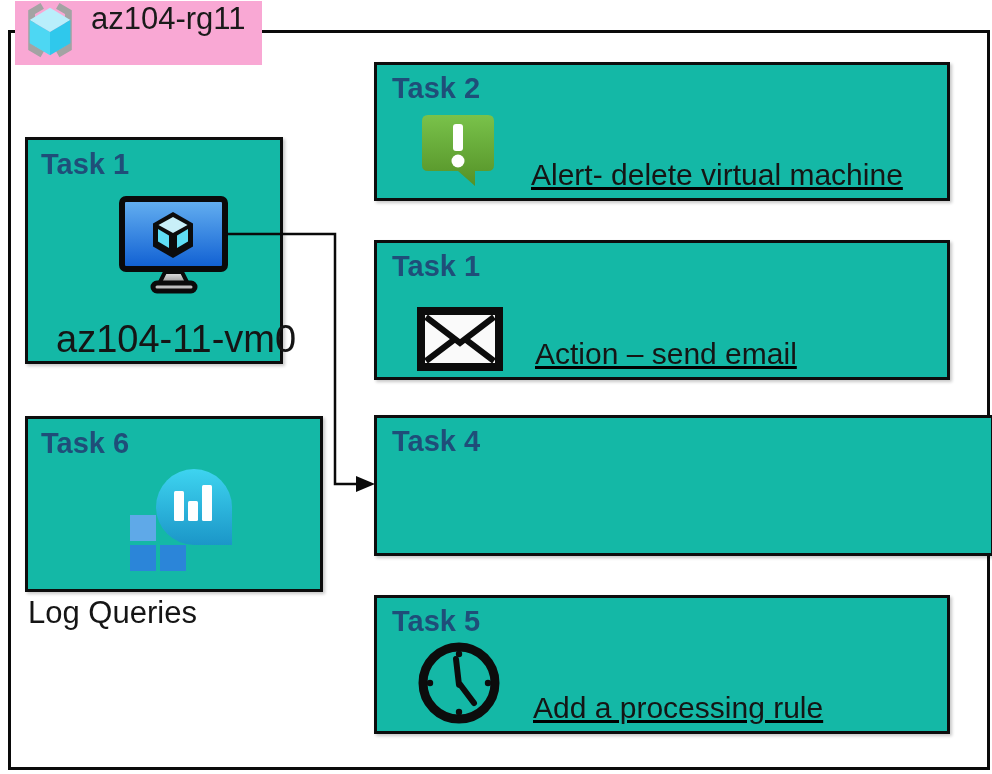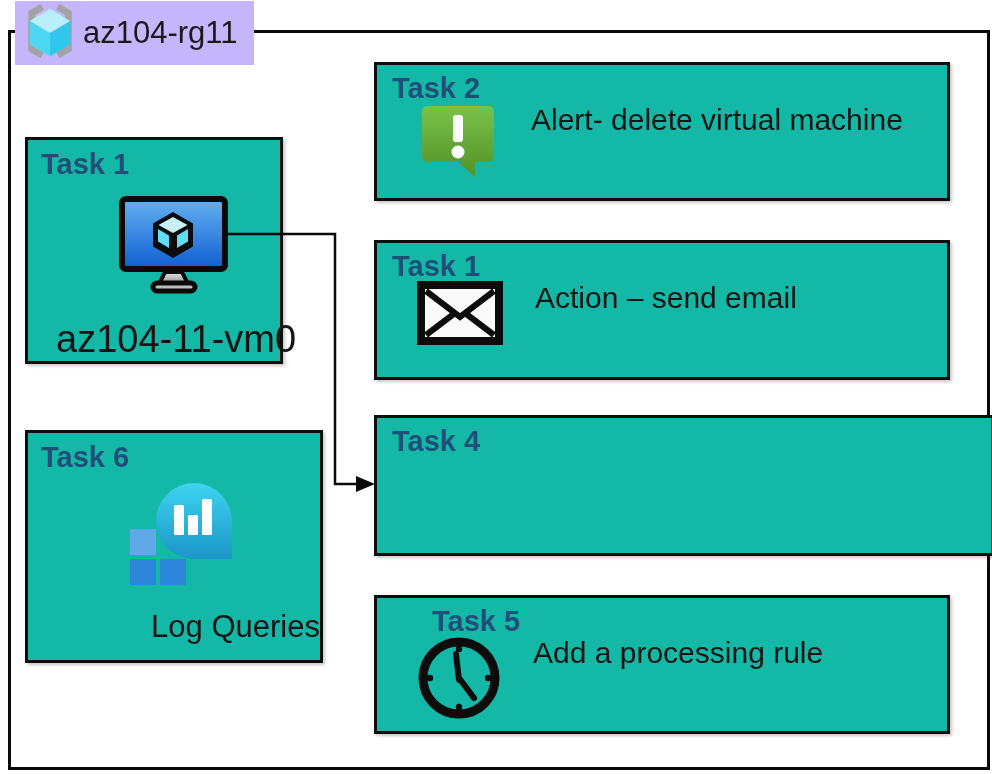--- a/index.html
+++ b/index.html
@@ -5,54 +5,54 @@
   html,body{margin:0;padding:0;background:#ffffff;}
   .canvas{position:relative;width:992px;height:774px;background:#ffffff;
           font-family:"Liberation Sans",sans-serif;overflow:hidden;}
 
   
   .outer{position:absolute;left:8px;top:30px;width:982px;height:740px;
          border:3px solid #0a0a0a;box-sizing:border-box;z-index:0;}
 
   
   .legend{position:absolute;left:15px;top:1px;height:64px;display:flex;
-          align-items:center;gap:2px;background:#c4b5fd;
+          align-items:flex-start;gap:10px;background:#f9a8d4;
           padding:0 16px 0 4px;z-index:3;}
   .rg-label{font-size:31px;color:#1a1a1a;white-space:nowrap;}
 
   
   .arrow-svg{position:absolute;left:0;top:0;width:992px;height:774px;
              z-index:4;pointer-events:none;}
 
   
   .task-box{position:absolute;background:#14b8a6;border:3px solid #0d0d0d;
             box-sizing:border-box;box-shadow:2px 2px 3px rgba(0,0,0,0.22);
             z-index:2;}
   .task-title{font-weight:700;color:#1f4e79;font-size:29px;line-height:1.15;}
   .left  .task-title{padding:8px 0 0 13px;}
   .right .task-title{padding:7px 0 0 15px;}
 
   #task1{left:25px;top:137px;width:258px;height:227px;}
-  #task6{left:25px;top:430px;width:298px;height:233px;}
+  #task6{left:25px;top:416px;width:298px;height:176px;}
   #task2{left:374px;top:62px;width:576px;height:139px;}
   #task3{left:374px;top:240px;width:576px;height:140px;}
   #task4{left:374px;top:415px;width:620px;height:141px;}
-  #task5{left:374px;top:595px;width:576px;height:139px;padding-left:40px;}
+  #task5{left:374px;top:595px;width:576px;height:139px;}
 
   .icon-wrap{position:absolute;line-height:0;}
   #task1 .icon-wrap{left:89px;top:55px;}
   #task6 .icon-wrap{left:96px;top:46px;}
 
   .caption{font-size:30px;color:#151515;white-space:nowrap;}
   #task1 .caption{position:absolute;left:28px;top:178px;font-size:38px;}
   #task6 .caption{position:absolute;left:0;width:100%;top:176px;
-                  text-align:right;font-size:31px;}
+                  text-align:left;font-size:31px;}
 
   .right .row{position:absolute;left:40px;top:38px;bottom:6px;
-              display:flex;align-items:flex-start;gap:32px;}
+              display:flex;align-items:flex-end;gap:32px;text-decoration:underline;}
 </style>
 </head>
 <body>
 
 <div class="canvas">
 
   <div class="outer"></div>
 
   <div class="legend">
     <svg width="62" height="62" viewBox="0 0 64 64">

